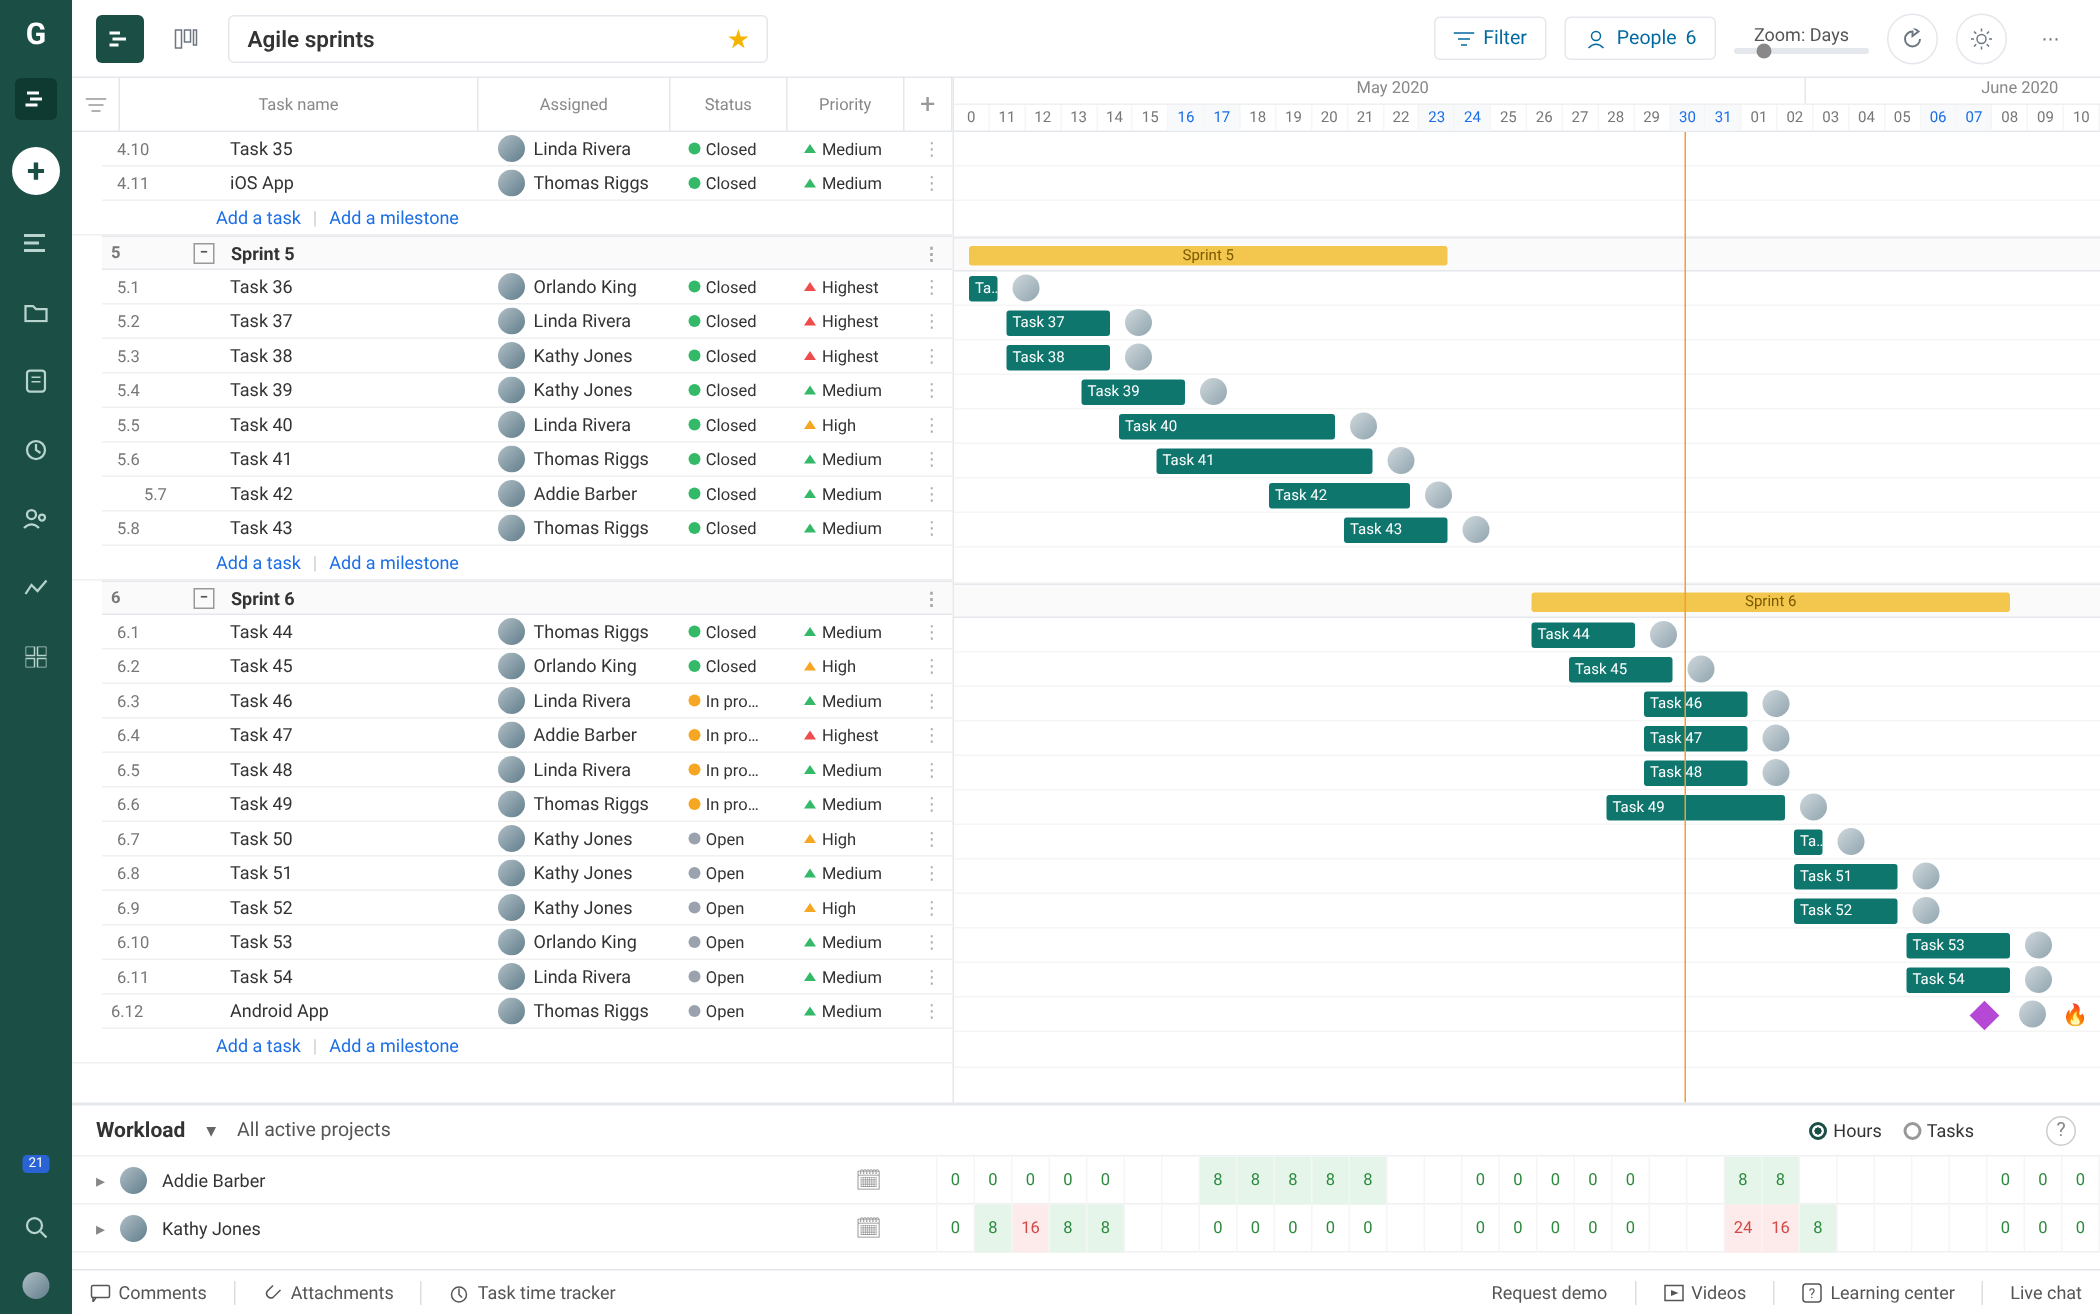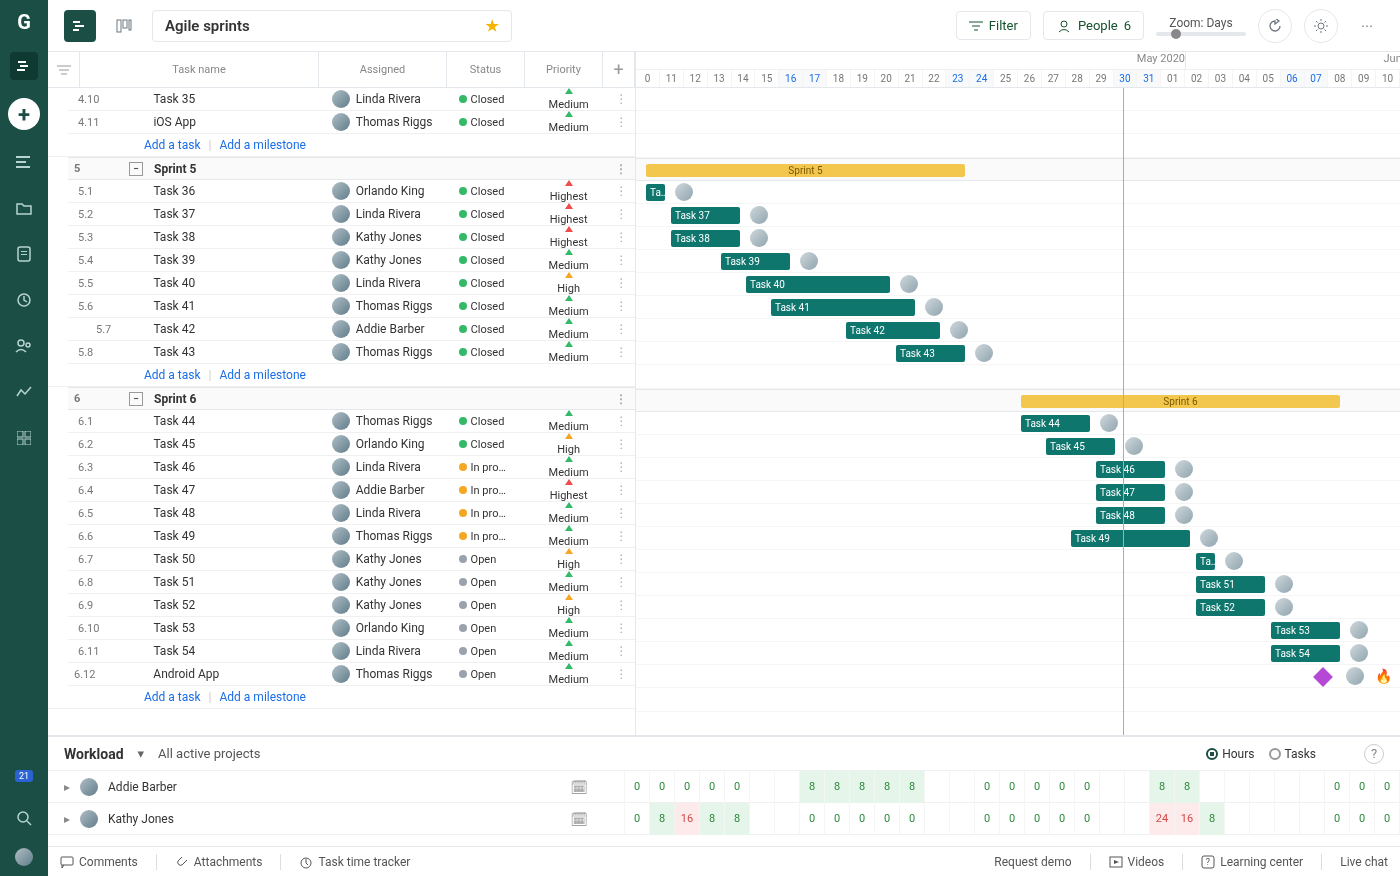--- a/index.html
+++ b/index.html
@@ -102,21 +102,21 @@
 .tb-spacer { flex: 1; }
 .tb-btn {
   display: flex;
   align-items: center;
   gap: 6px;
   padding: 6px 12px;
   border: 1px solid #e4e7eb;
   border-radius: 4px;
   cursor: pointer;
   font-size: 13px;
-  color:#14532d;
+  color:#0369a1;
 }
 .tb-zoom { font-size: 12px; color: #555; display:flex; flex-direction:column; align-items:center; gap:2px;}
 .tb-zoom .track { width: 90px; height:4px; background:#e4e7eb; border-radius:2px; position:relative;}
 .tb-zoom .thumb { width:10px; height:10px; background:#888; border-radius:50%; position:absolute; top:-3px; left:15px;}
 .tb-icon {
   width: 34px;
   height: 34px;
   border: 1px solid #e4e7eb;
   border-radius: 50%;
   display: flex;
@@ -172,21 +172,21 @@
   background:#fafafa;
   border-top: 1px solid #e4e7eb;
   border-bottom: 1px solid #e4e7eb;
 }
 .row .c { padding: 0 6px; white-space: nowrap; overflow:hidden; text-overflow:ellipsis;}
 .row .num { width: 56px; color: #777; font-size:11px;}
 .row .exp { width: 24px; display:flex; justify-content:center;}
 .row .name { width: 180px; }
 .row .asg { width: 128px; display:flex; align-items:center; gap:6px;}
 .row .stat { width: 78px; display:flex; align-items:center; gap:4px; font-size:11px;}
-.row .prio { width: 78px; display:flex; align-items:center; gap:4px; font-size:11px;flex-direction:column;}
+.row .prio { width: 78px; display:flex; align-items:center; gap:4px; font-size:11px;}
 .row .actions { width: 28px; color:#aaa; text-align:center; cursor:pointer;}
 .dot { width:8px; height:8px; border-radius:50%; }
 .dot.closed { background:#34b968; }
 .dot.inpro { background:#f5a623; }
 .dot.open { background:#9aa3ad; }
 .arr { width:0;height:0;border-left:4px solid transparent;border-right:4px solid transparent;}
 .arr.up { border-bottom:6px solid; }
 .arr.hi { color:#ef4d4d; }
 .arr.hg { color:#f5a623; }
 .arr.md { color:#34b968; }
@@ -198,21 +198,21 @@
 
 
 .gantt { flex:1; overflow:hidden; position:relative; display:flex; flex-direction:column;}
 .g-head {
   height:36px;
   border-bottom:1px solid #e4e7eb;
   display:flex;
   flex-direction:column;
 }
 .g-months { height:18px; display:flex; font-size:11px; color:#888; border-bottom:1px solid #f0f0f0;}
-.g-month { flex:1; text-align:right; border-right:1px solid #e4e7eb;}
+.g-month { flex:1; text-align:center; border-right:1px solid #e4e7eb;margin-left:18px;}
 .g-days { height:18px; display:flex; font-size:10px;}
 .g-day { width:25px; text-align:center; color:#777; border-right:1px solid #f5f5f5; display:flex;align-items:center;justify-content:center;}
 .g-day.wk { background:#f7f9fb; color:#1b6ee6;}
 .g-body { flex:1; position:relative;}
 .g-row { height:23px; position:relative; border-bottom:1px solid #f5f5f5;}
 .g-row.group { background:#fafafa; border-top:1px solid #e4e7eb; border-bottom:1px solid #e4e7eb;}
 .bar {
   position:absolute; top:3px; height:17px;
   background:#0f766e; color:#fff; font-size:10px;
   display:flex; align-items:center; padding:0 4px;

